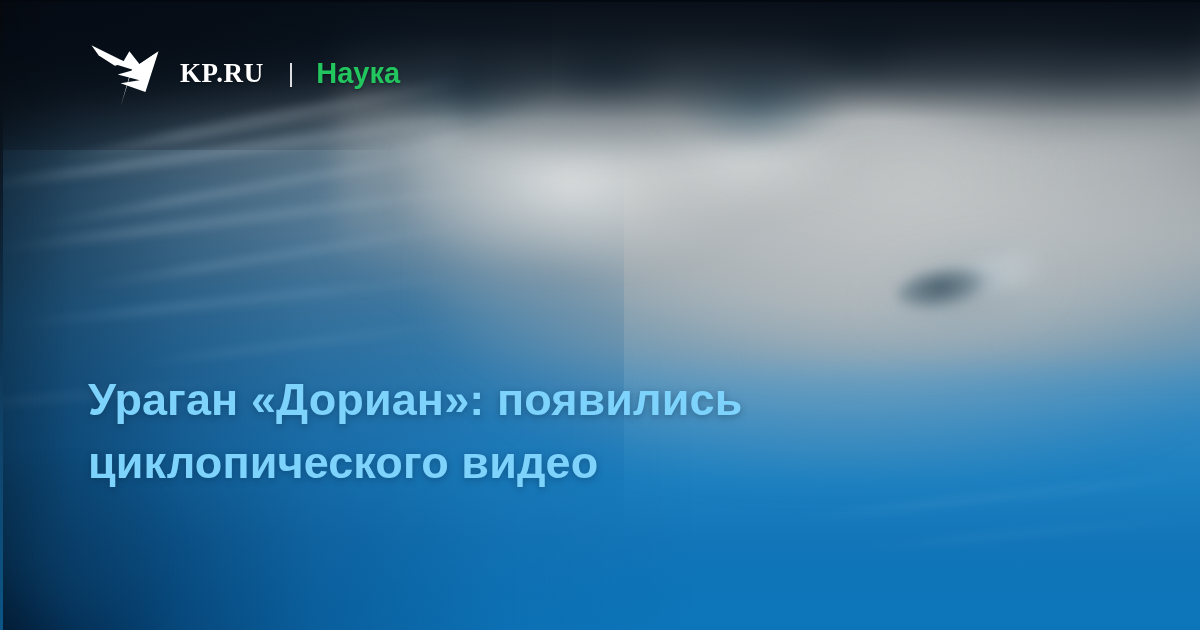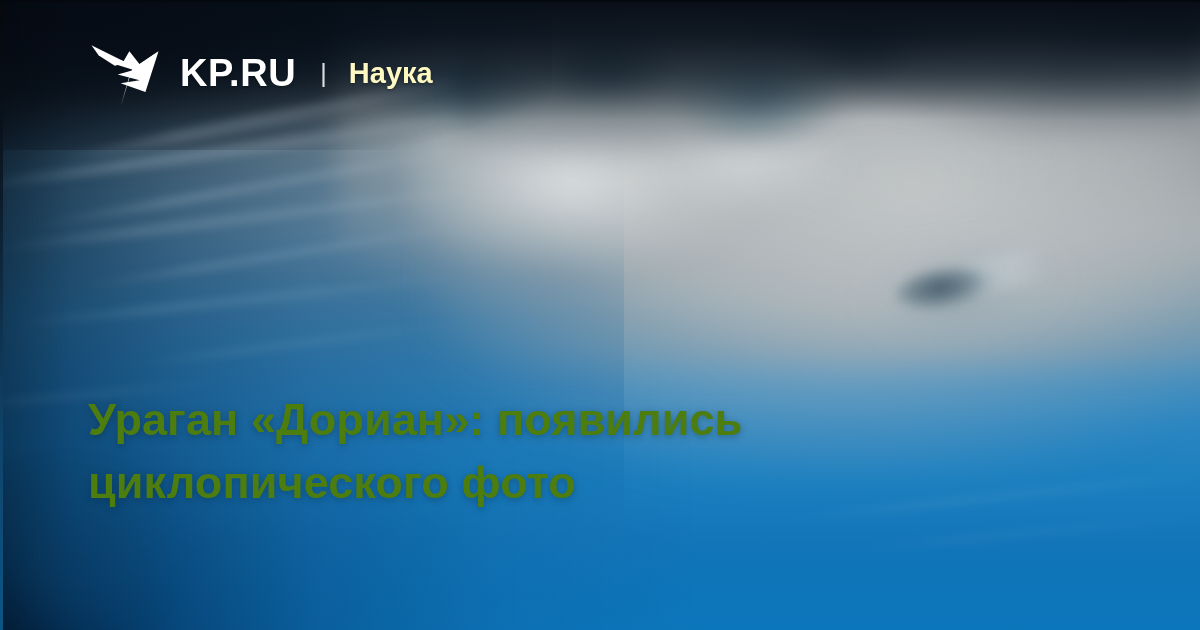--- a/index.html
+++ b/index.html
@@ -281,51 +281,52 @@
     z-index: 5;
   }
   .logo-bird {
     width: 74px;
     height: 70px;
     flex: 0 0 auto;
     display: block;
   }
   .brand {
     color: #ffffff;
-    font-size: 38px;
+    font-size: 27px;
     font-weight: 700;
     letter-spacing: 0.6px;
     margin-left: 18px;
     white-space: nowrap;
     text-shadow: 0 1px 3px rgba(0,0,0,.35);
+    font-family: Liberation Serif, serif;
   }
   .sep {
     color: #ffffff;
     font-size: 25px;
     font-weight: 400;
     opacity: .85;
     margin: 0 22px 0 24px;
     line-height: 1;
   }
   .section {
-    color: #fef9c3;
+    color: #22c55e;
     font-size: 29px;
     font-weight: 700;
     white-space: nowrap;
     text-shadow: 0 1px 3px rgba(0,0,0,.35);
   }
 
   
   .headline {
     position: absolute;
     left: 88px;
-    top: 388px;
+    top: 368px;
     width: 980px;
     z-index: 5;
-    color: #4d7c0f;
+    color: #7dd3fc;
     font-size: 45px;
     font-weight: 700;
     line-height: 63px;
     letter-spacing: 0.1px;
     text-shadow: 0 2px 7px rgba(4,32,56,.34);
   }
   .headline .ln { display: block; white-space: nowrap; }
 </style>
 </head>
 <body>
@@ -375,16 +376,16 @@
       <path fill="#ffffff" d="M96 18 L60 42 L44 94 L56 52 Z"></path>
       <path fill="#ffffff" d="M4 10 L52 34 L36 38 L14 24 Z"></path>
     </svg>
     <span class="brand">KP.RU</span>
     <span class="sep">|</span>
     <span class="section">Наука</span>
   </div>
 
   <div class="headline">
     <span class="ln">Ураган «Дориан»: появились</span>
-    <span class="ln">циклопического фото</span>
+    <span class="ln">циклопического видео</span>
   </div>
 
 </div>
 
 </body></html>

